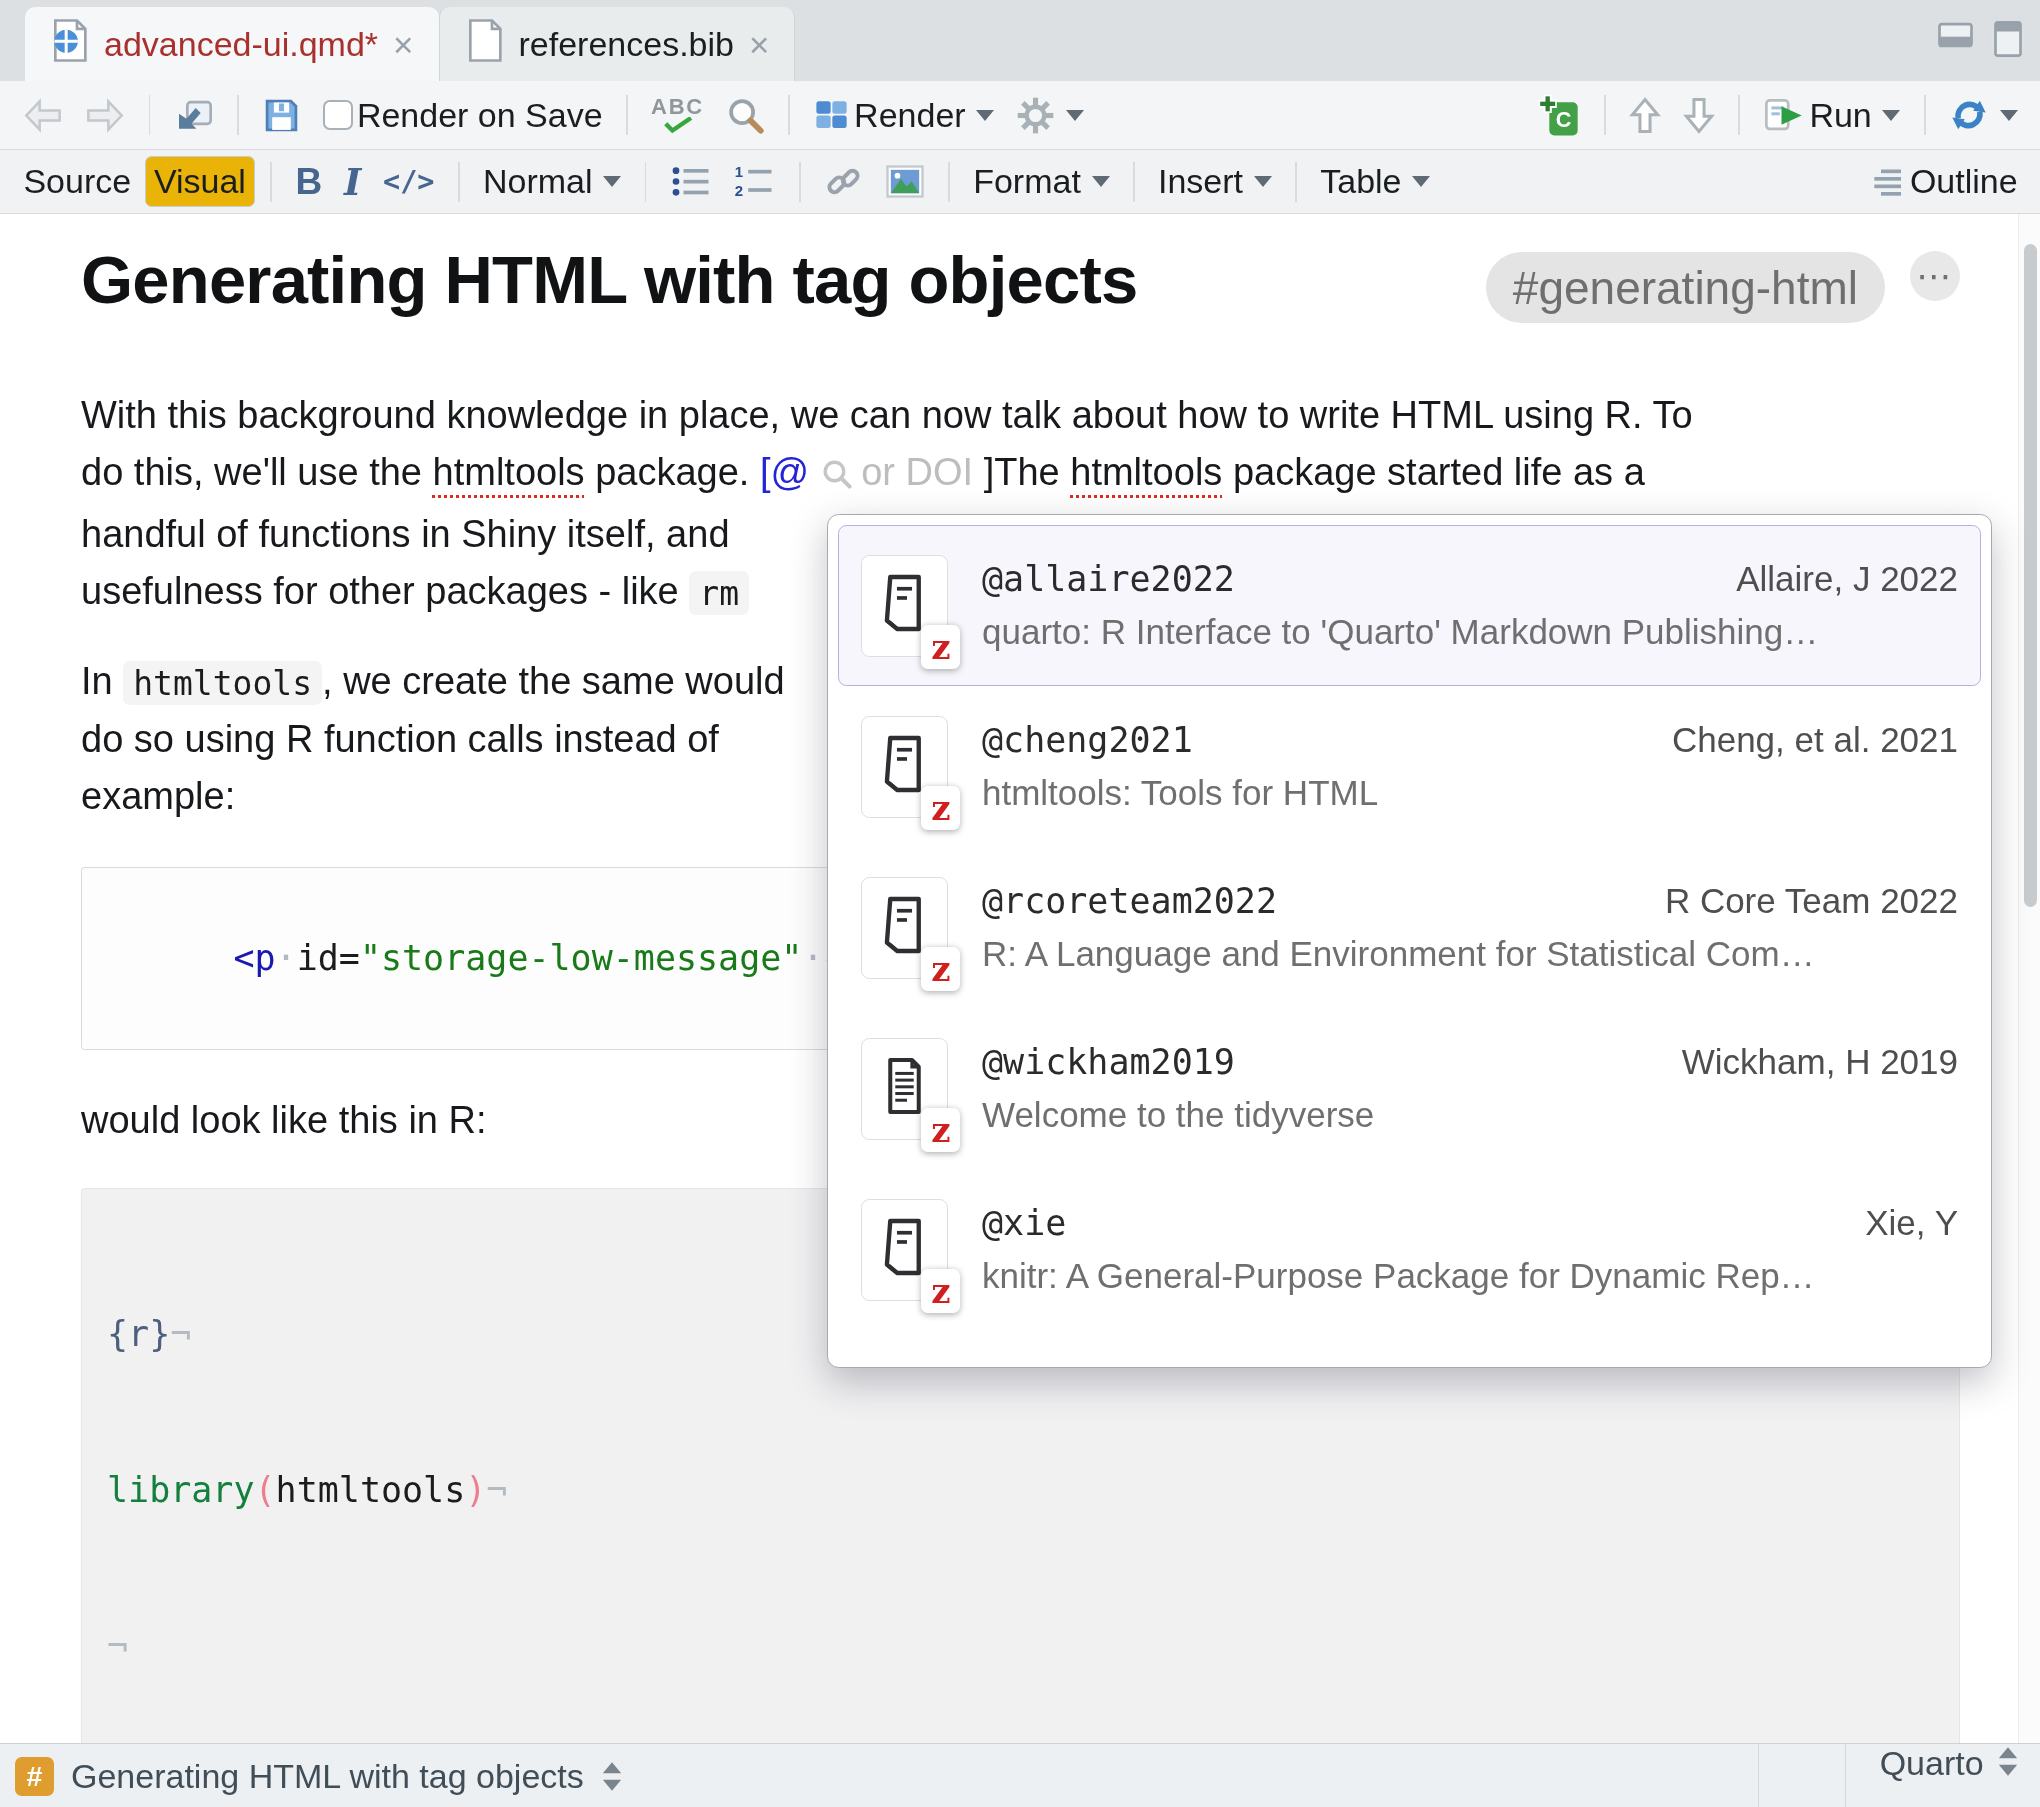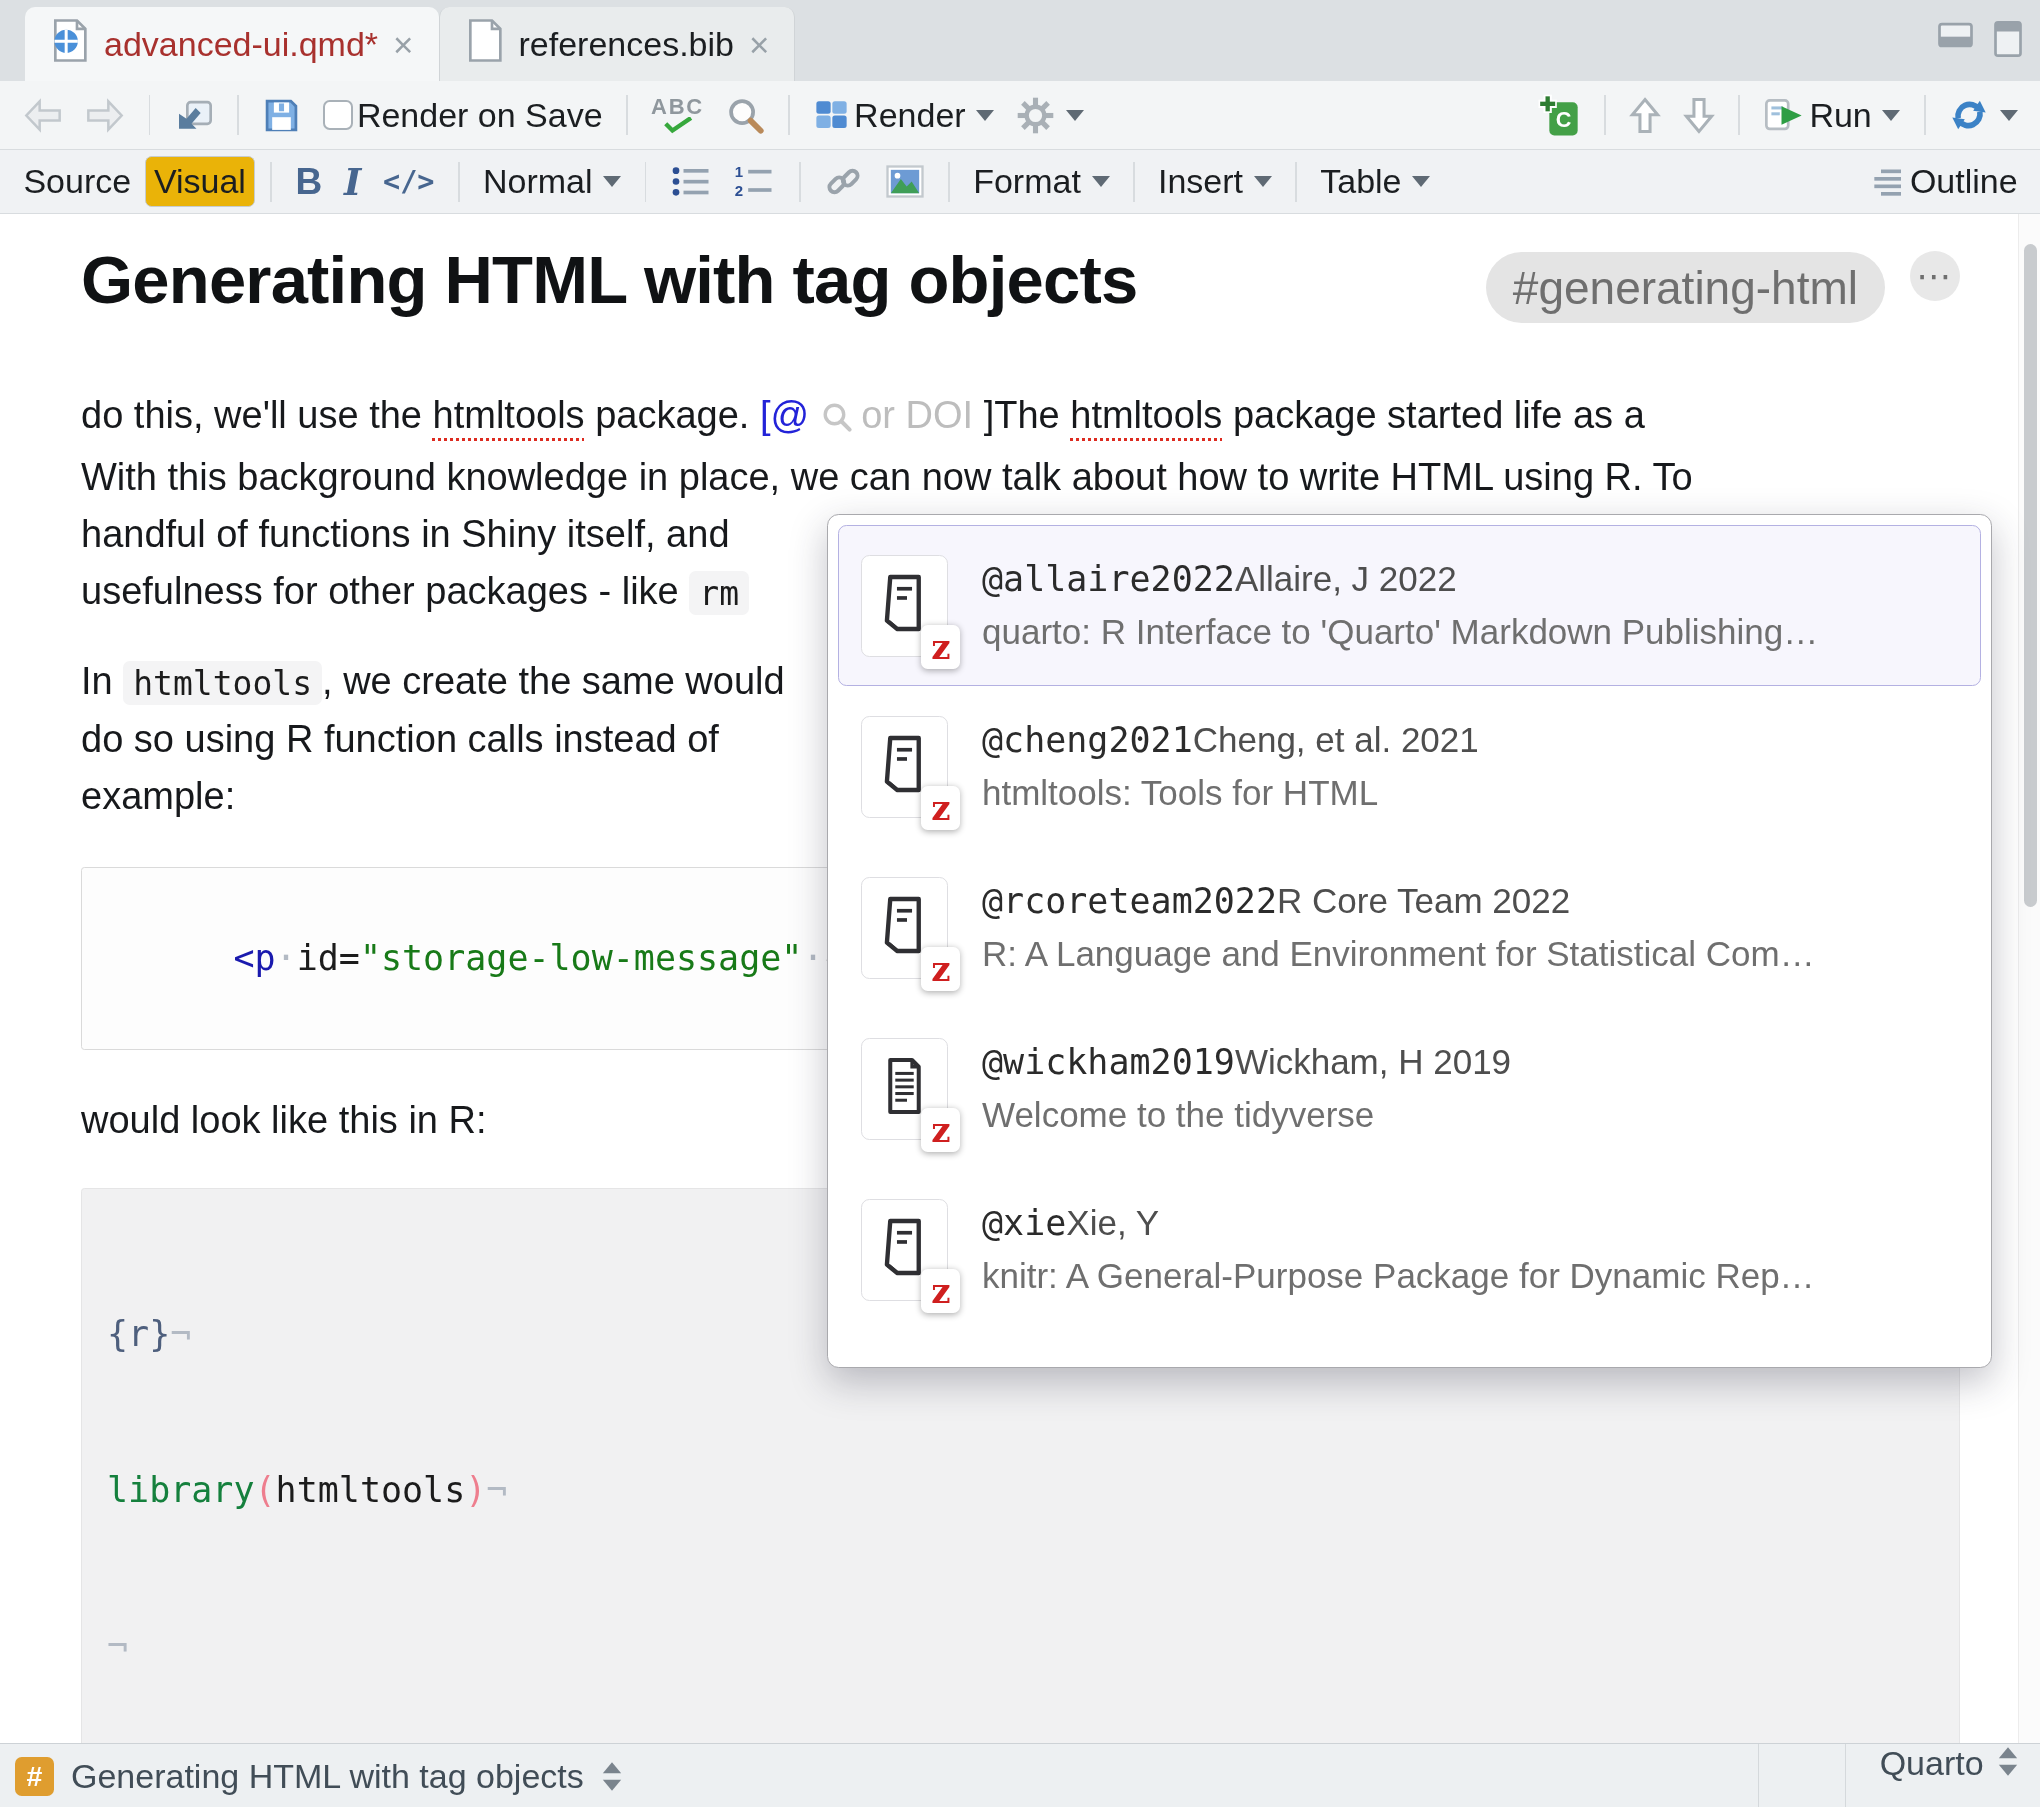--- a/index.html
+++ b/index.html
@@ -70,21 +70,21 @@
               border:1.7px solid transparent; }
   .cite-row.selected { background:#f7f6fd; border-color:#b4b1e2; border-radius:8.4px; }
   .cite-icon-box { position:relative; width:87px; height:102px; border:1.7px solid #dedee2;
                    border-radius:8.4px; background:#fff; flex:none; display:flex;
                    align-items:center; justify-content:center; }
   .zbadge { position:absolute; right:-13.4px; bottom:-13.4px; width:39px; height:44px; background:#fff;
             border-radius:6.7px; box-shadow:0 1.7px 6.7px rgba(0,0,0,0.3); color:#cf1f1f;
             font-family:"DejaVu Serif", serif; font-weight:bold; font-size:34px;
             display:flex; align-items:center; justify-content:center; }
   .cite-main { flex:1; min-width:0; }
-  .cite-top { display:flex; justify-content:flex-start; align-items:baseline; }
+  .cite-top { display:flex; justify-content:space-between; align-items:baseline; }
   .cite-id { font-family:"DejaVu Sans Mono", monospace; font-size:35px; color:#2b2b2b; }
   .cite-author { font-size:35px; color:#4e4e4e; }
   .cite-title { margin-top:13.4px; font-size:35px; color:#6f6f6f; white-space:nowrap; overflow:hidden; }
 
   
   #scrollbar { position:absolute; right:0; top:0; width:23.5px; height:100%; background:#fbfbfb;
                border-left:1.7px solid #ececec; }
   #scroll-thumb { position:absolute; left:5px; top:30px; width:13.4px; height:663px;
                   background:#c8cbce; border-radius:6.7px; }
 
@@ -353,27 +353,27 @@
 
   <div id="content">
 
     <div class="heading-row">
       <h1 class="doc-title">Generating HTML with tag objects</h1>
       <span class="anchor-badge">#generating-html</span>
       <span class="more-btn">⋯</span>
     </div>
 
     <div class="para" style="margin-top:64px">
+      <div><span>With this background knowledge in place, we can now talk about how to write HTML using R. To</span></div>
       <div>
         <span>do this, we'll use the </span><span class="spell">htmltools</span><span> package. </span><span class="cite-open">[@</span><span class="search-inline"><svg width="32" height="32" viewBox="0 0 19 19">
               <circle cx="8" cy="8" r="5.5" fill="none" stroke="#c6c6c6" stroke-width="2"></circle>
               <line x1="12.5" y1="12.5" x2="17" y2="17" stroke="#c6c6c6" stroke-width="2.4" stroke-linecap="round"></line>
             </svg></span><span class="cite-ph">or DOI </span><span>]</span><span>The </span><span class="spell">htmltools</span><span> package started life as a</span>
       </div>
-      <div><span>With this background knowledge in place, we can now talk about how to write HTML using R. To</span></div>
       <div><span>handful of functions in Shiny itself, and</span></div>
       <div><span>usefulness for other packages - like </span><span class="icode">rm</span></div>
     </div>
 
     <div class="para" style="margin-top:32px">
       <div><span>In </span><span class="icode">htmltools</span><span>, we create the same would</span></div>
       <div><span>do so using R function calls instead of</span></div>
       <div><span>example:</span></div>
     </div>
 

